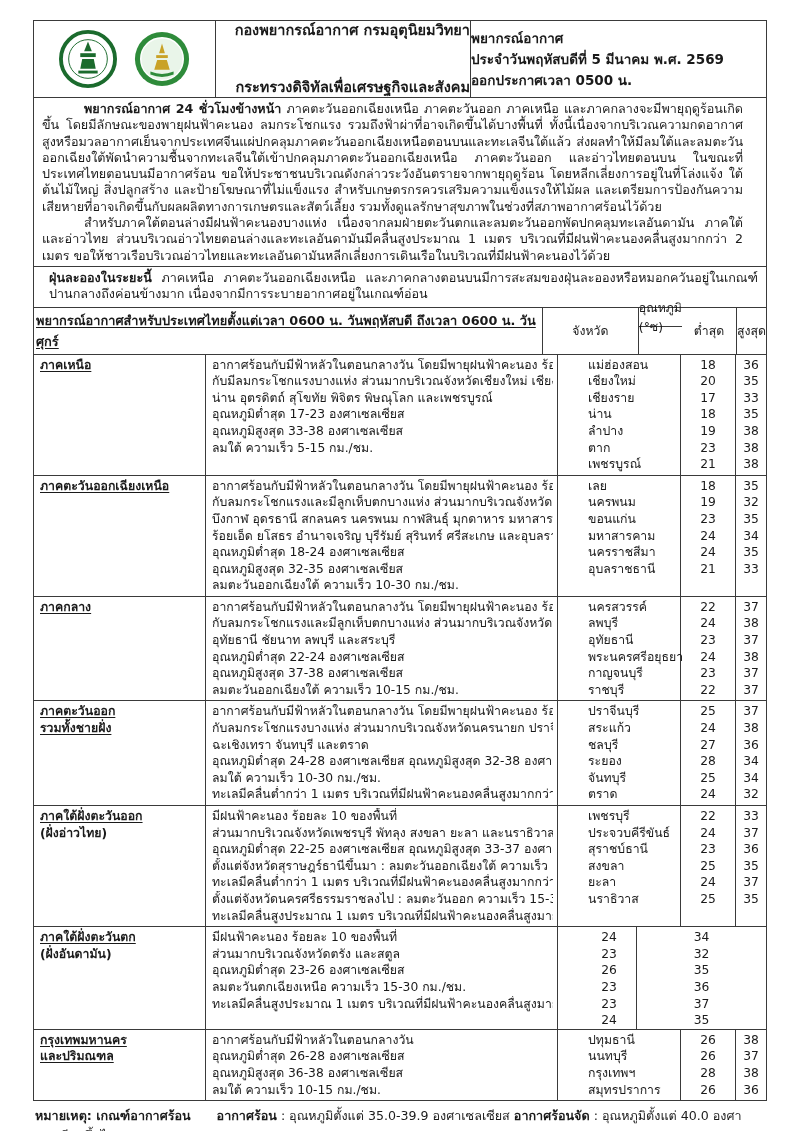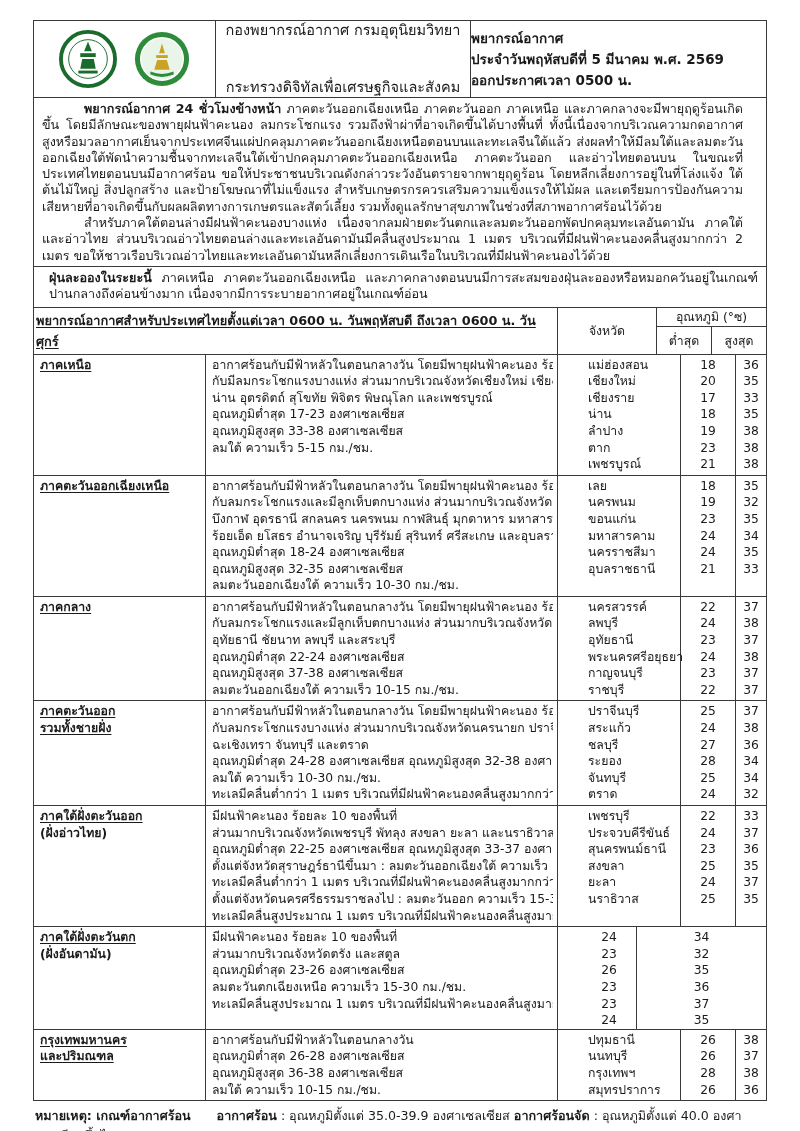--- a/index.html
+++ b/index.html
@@ -8,34 +8,34 @@
     background: #ffffff;
     font-family: "DejaVu Sans", "Liberation Sans", sans-serif;
     color: #1a1a1a;
   }
   .page { position: relative; width: 800px; height: 1131px; overflow: hidden; background:#fff; }
   .content { position: absolute; left: 33px; top: 20px; width: 734px; }
 
   
   .header-box { display: flex; border: 1.6px solid #3a3a3a; height: 78px; }
   .cell-logos { width: 182px; border-right: 1.2px solid #3a3a3a; display: flex; align-items: center; justify-content: center; gap: 16px; }
-  .cell-org { width: 255px; border-right: 1.2px solid #3a3a3a; display: flex; flex-direction: column; align-items: center; justify-content: center; font-weight: normal; font-size: 14.5px; line-height: 25px; text-align: center; gap: 32px; }
+  .cell-org { width: 255px; border-right: 1.2px solid #3a3a3a; display: flex; flex-direction: column; align-items: flex-end; justify-content: center; font-weight: bold; font-size: 14.5px; line-height: 25px; text-align: center; gap: 32px; }
   .cell-issue { flex: 1; display: flex; flex-direction: column; align-items: flex-start; justify-content: center; font-weight: bold; font-size: 13.5px; line-height: 21px; text-align: center; }
 
   
   .intro-box { border: 1.2px solid #3a3a3a; border-top: none; padding: 3px 23px 2px 8px; font-size: 12.6px; line-height: 16.3px; text-align: justify; }
   .para { text-indent: 42px; }
   .dust-box { border: 1.2px solid #3a3a3a; border-top: none; padding: 3px 8px 4px 15px; font-size: 12.6px; line-height: 16.3px; text-align: justify; }
 
   
   .forecast-table { border: 1.2px solid #3a3a3a; border-top: none; font-size: 12.3px; }
   .t-header { display: flex; border-bottom: 1.2px solid #3a3a3a; }
   .th-title { width: 524px; border-right: 1.2px solid #3a3a3a; display: flex; align-items: center; justify-content: center; font-weight: bold; text-decoration: underline; text-underline-offset: 2px; font-size: 12.8px; padding: 2px; }
   .th-prov { width: 99px; border-right: 1.2px solid #3a3a3a; display: flex; align-items: center; justify-content: center; }
-  .th-temp { flex: 1; display: flex; flex-direction: column; }
+  .th-temp { flex: 1; display: flex; }
   .th-temp-top { border-bottom: 1.2px solid #3a3a3a; height: 19px; display:flex; align-items:center; justify-content:center; }
   .th-temp-bottom { display: flex; flex: 1; }
   .th-min { width: 55px; border-right: 1.2px solid #3a3a3a; display:flex; align-items:center; justify-content:center; }
   .th-max { flex: 1; display:flex; align-items:center; justify-content:center; }
 
   .region { display: flex; }
   .region + .region { border-top: 1.2px solid #3a3a3a; }
   .r-name { width: 172px; border-right: 1.2px solid #3a3a3a; padding: 2px 4px 2px 6px; font-weight: bold; }
   .r-name .line { line-height: 16.6px; }
   .r-name .u { text-decoration: underline; text-underline-offset: 2px; }
@@ -283,21 +283,21 @@
               <div class="dline">อุณหภูมิต่ำสุด 22-25 องศาเซลเซียส อุณหภูมิสูงสุด 33-37 องศาเซลเซียส</div>
               <div class="dline">ตั้งแต่จังหวัดสุราษฎร์ธานีขึ้นมา : ลมตะวันออกเฉียงใต้ ความเร็ว 10-30 กม./ชม.</div>
               <div class="dline">ทะเลมีคลื่นต่ำกว่า 1 เมตร บริเวณที่มีฝนฟ้าคะนองคลื่นสูงมากกว่า 1 เมตร</div>
               <div class="dline">ตั้งแต่จังหวัดนครศรีธรรมราชลงไป : ลมตะวันออก ความเร็ว 15-30 กม./ชม.</div>
               <div class="dline">ทะเลมีคลื่นสูงประมาณ 1 เมตร บริเวณที่มีฝนฟ้าคะนองคลื่นสูงมากกว่า 2 เมตร</div>
             </div>
             <div class="r-provs">
               <div class="p-names">
                 <div>เพชรบุรี</div>
                 <div>ประจวบคีรีขันธ์</div>
-                <div>สุนครพนม์ธานี</div>
+                <div>สุราชบ์ธานี</div>
                 <div>สงขลา</div>
                 <div>ยะลา</div>
                 <div>นราธิวาส</div>
               </div>
               <div class="p-mins">
                 <div>22</div>
                 <div>24</div>
                 <div>23</div>
                 <div>25</div>
                 <div>24</div>

